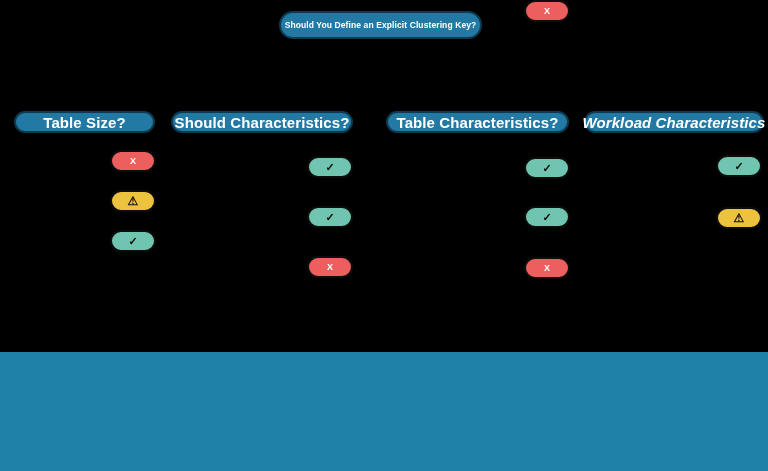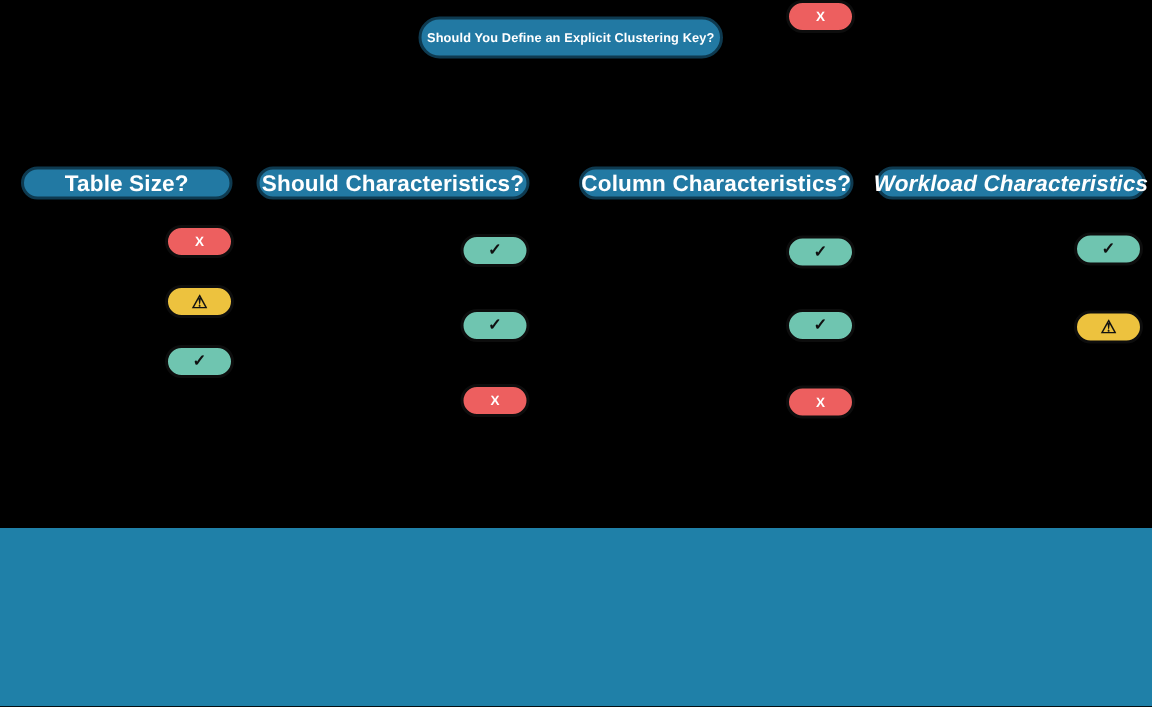--- a/index.html
+++ b/index.html
@@ -58,21 +58,21 @@
       <div class="header-pill" style="left: 171px; width: 182px;">Should Characteristics?</div>
       <div class="badge badge-pass" style="left: 307px; top: 156px;">
         <span class="glyph">✓</span>
       </div>
       <div class="badge badge-pass" style="left: 307px; top: 206px;">
         <span class="glyph">✓</span>
       </div>
       <div class="badge badge-fail" style="left: 307px; top: 256px;">
         <span class="glyph">X</span>
       </div>
-      <div class="header-pill" style="left: 386px; width: 183px;">Column Characteristics?</div>
+      <div class="header-pill" style="left: 386px; width: 183px;">Table Characteristics?</div>
       <div class="badge badge-pass" style="left: 524px; top: 157px;">
         <span class="glyph">✓</span>
       </div>
       <div class="badge badge-pass" style="left: 524px; top: 206px;">
         <span class="glyph">✓</span>
       </div>
       <div class="badge badge-fail" style="left: 524px; top: 257px;">
         <span class="glyph">X</span>
       </div>
       <div class="badge badge-fail" style="left: 524px;">

